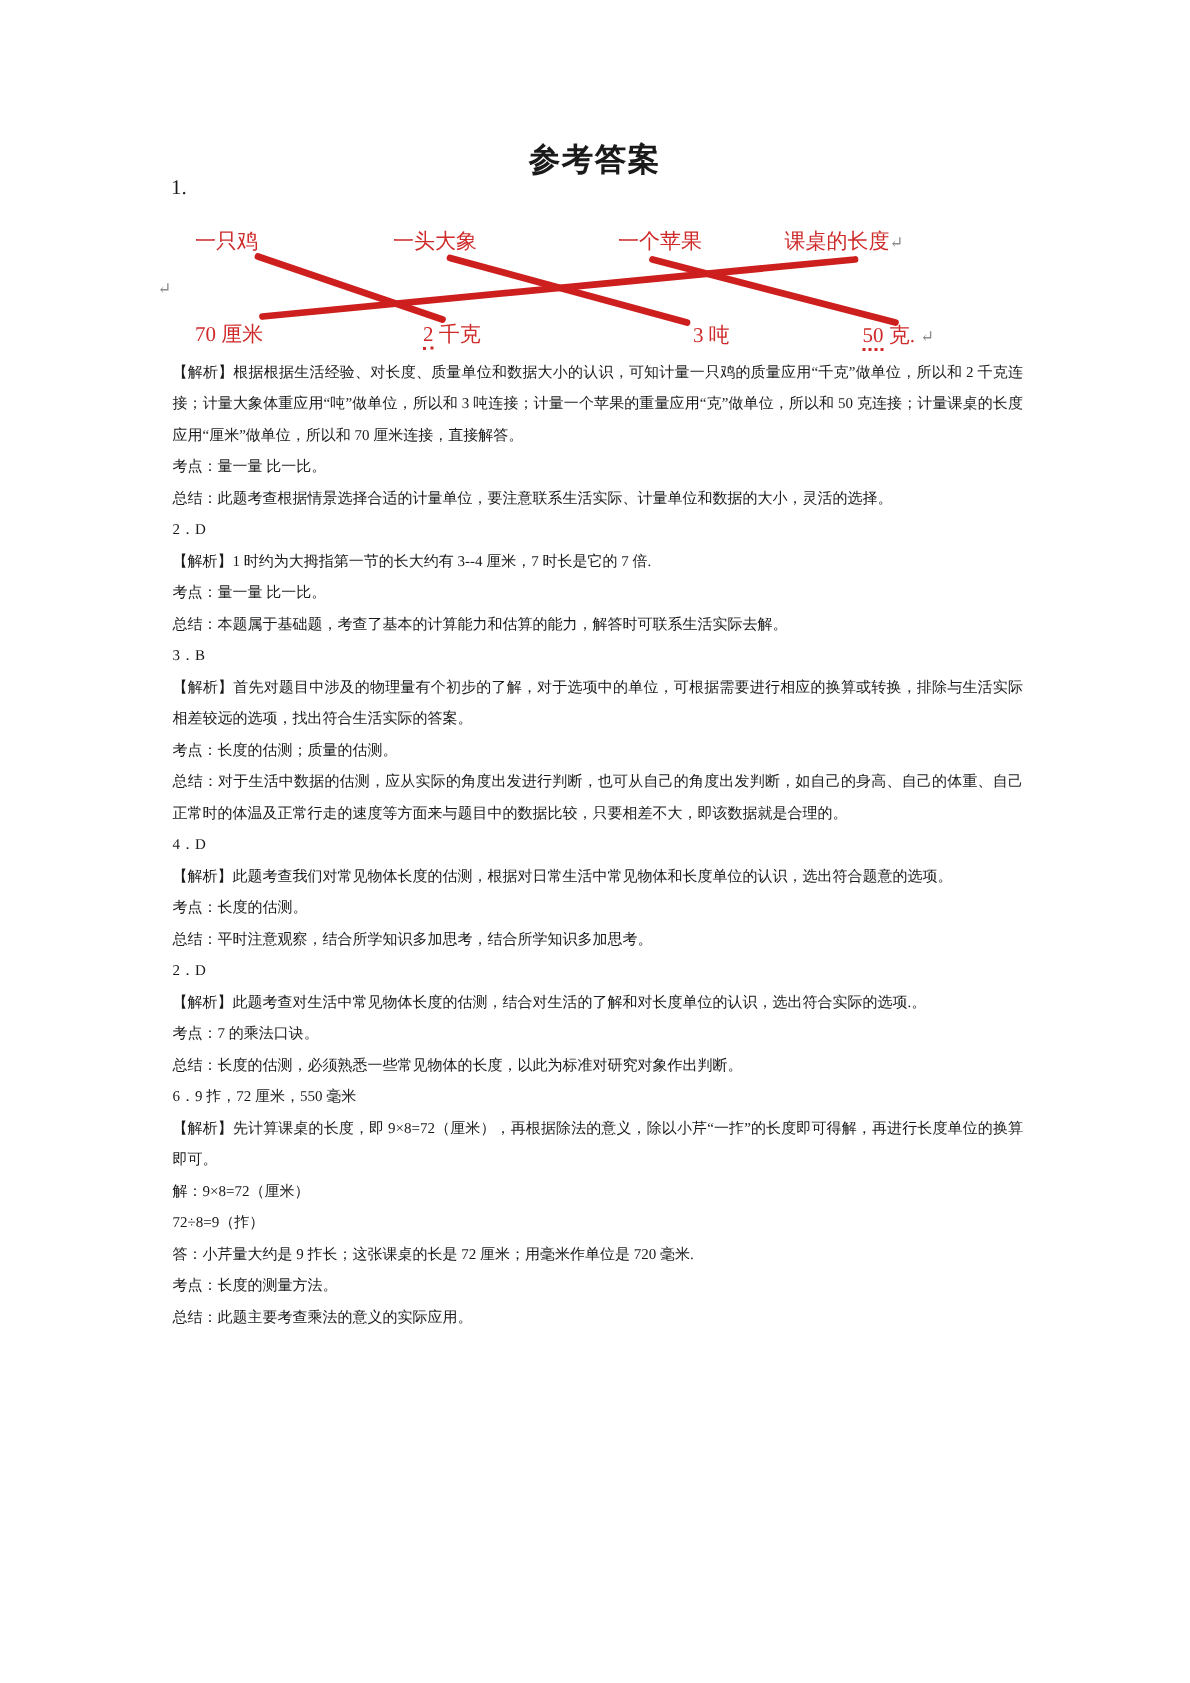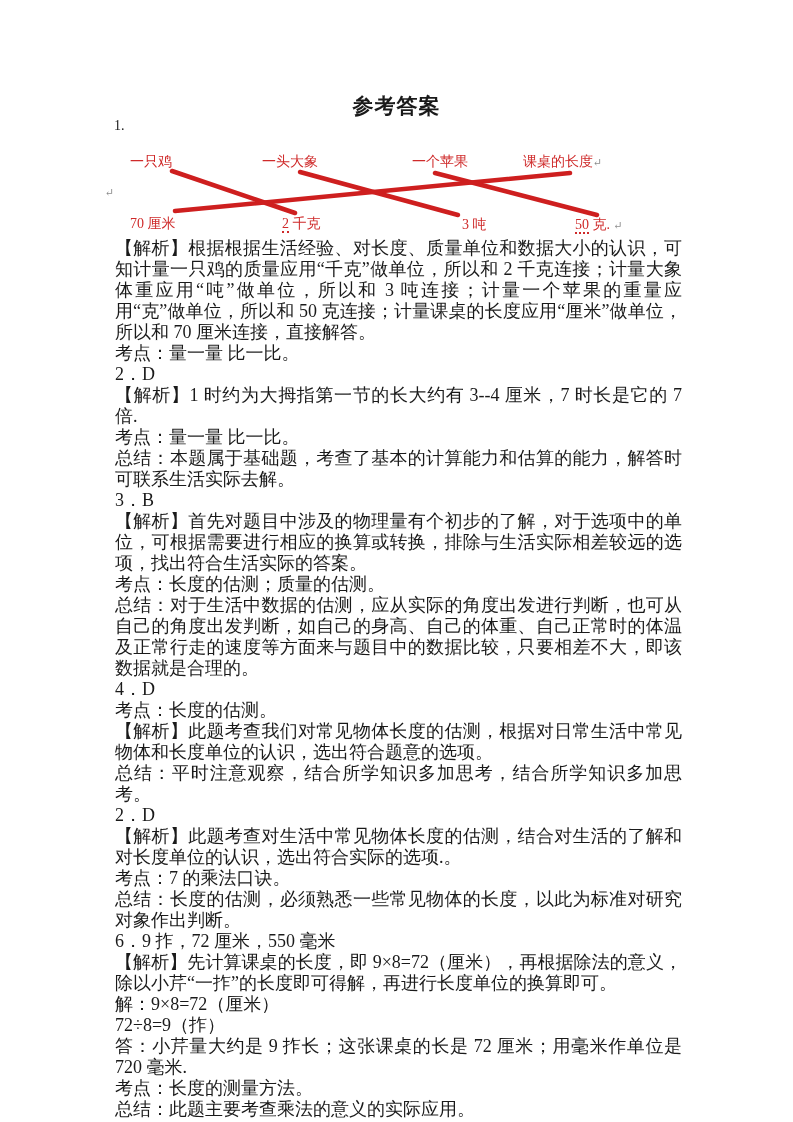--- a/index.html
+++ b/index.html
@@ -22,21 +22,21 @@
   .lines-svg line{stroke:#ce1f1f;stroke-width:4.5;stroke-linecap:round;}
   .dlabel{
     position:absolute;font-size:14px;color:#cf2a2a;white-space:nowrap;
     line-height:16px;
   }
   .dotted{border-bottom:2px dotted #cf2a2a;}
   .pilcrow{color:#8c8c8c;font-size:11px;}
   .pilcrow-left{position:absolute;left:9px;top:40px;}
   .flow{
     position:absolute;left:115px;top:238px;width:567px;
-    font-size:18px;line-height:21px;text-align:justify;
+    font-size:10px;line-height:21px;text-align:justify;
   }
   .flow p{margin:0;padding:0;}
 </style>
 </head>
 <body>
 
 <div class="page">
 
   <div class="doc-title">参考答案</div>
 
@@ -59,34 +59,35 @@
 
     <span class="dlabel" style="left:34px;top:70px">70 厘米</span>
     <span class="dlabel" style="left:186px;top:70px"><span class="dotted">2</span><span> 千克</span></span>
     <span class="dlabel" style="left:366px;top:71px">3 吨</span>
     <span class="dlabel" style="left:479px;top:71px"><span class="dotted">50</span><span> 克.</span> <span class="pilcrow">↵</span></span>
   </div>
 
   <div class="flow">
     <p>【解析】根据根据生活经验、对长度、质量单位和数据大小的认识，可知计量一只鸡的质量应用“千克”做单位，所以和 2 千克连接；计量大象体重应用“吨”做单位，所以和 3 吨连接；计量一个苹果的重量应用“克”做单位，所以和 50 克连接；计量课桌的长度应用“厘米”做单位，所以和 70 厘米连接，直接解答。</p>
     <p>考点：量一量 比一比。</p>
+    <p>总结：此题考查根据情景选择合适的计量单位，要注意联系生活实际、计量单位和数据的大小，灵活的选择。</p>
 
     <p>2．D</p>
     <p>【解析】1 时约为大拇指第一节的长大约有 3--4 厘米，7 时长是它的 7 倍.</p>
     <p>考点：量一量 比一比。</p>
     <p>总结：本题属于基础题，考查了基本的计算能力和估算的能力，解答时可联系生活实际去解。</p>
 
     <p>3．B</p>
     <p>【解析】首先对题目中涉及的物理量有个初步的了解，对于选项中的单位，可根据需要进行相应的换算或转换，排除与生活实际相差较远的选项，找出符合生活实际的答案。</p>
     <p>考点：长度的估测；质量的估测。</p>
     <p>总结：对于生活中数据的估测，应从实际的角度出发进行判断，也可从自己的角度出发判断，如自己的身高、自己的体重、自己正常时的体温及正常行走的速度等方面来与题目中的数据比较，只要相差不大，即该数据就是合理的。</p>
 
     <p>4．D</p>
+    <p>【解析】此题考查我们对常见物体长度的估测，根据对日常生活中常见物体和长度单位的认识，选出符合题意的选项。</p>
     <p>考点：长度的估测。</p>
-    <p>【解析】此题考查我们对常见物体长度的估测，根据对日常生活中常见物体和长度单位的认识，选出符合题意的选项。</p>
     <p>总结：平时注意观察，结合所学知识多加思考，结合所学知识多加思考。</p>
 
     <p>2．D</p>
     <p>【解析】此题考查对生活中常见物体长度的估测，结合对生活的了解和对长度单位的认识，选出符合实际的选项.。</p>
     <p>考点：7 的乘法口诀。</p>
     <p>总结：长度的估测，必须熟悉一些常见物体的长度，以此为标准对研究对象作出判断。</p>
 
     <p>6．9 拃，72 厘米，550 毫米</p>
     <p>【解析】先计算课桌的长度，即 9×8=72（厘米），再根据除法的意义，除以小芹“一拃”的长度即可得解，再进行长度单位的换算即可。</p>
     <p>解：9×8=72（厘米）</p>

